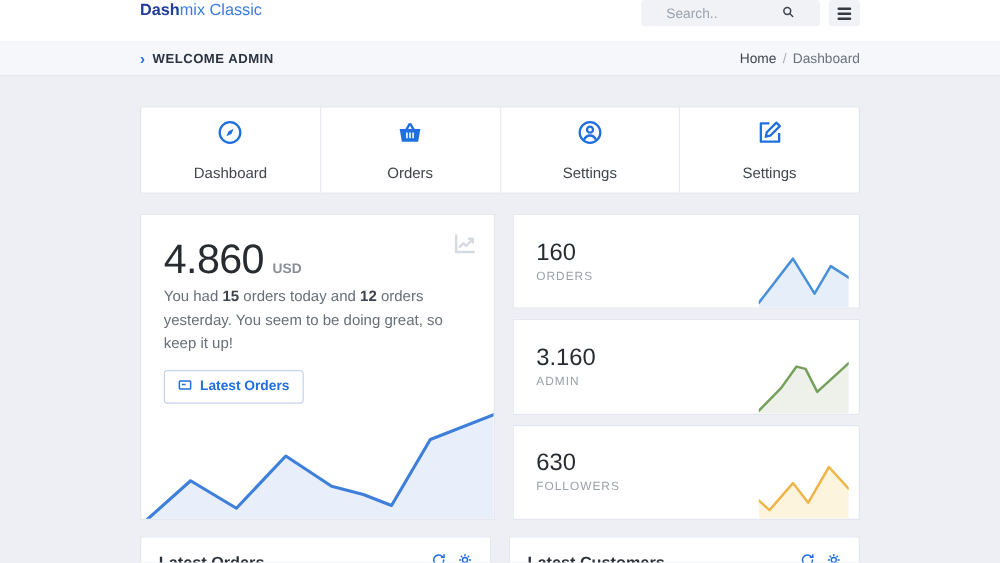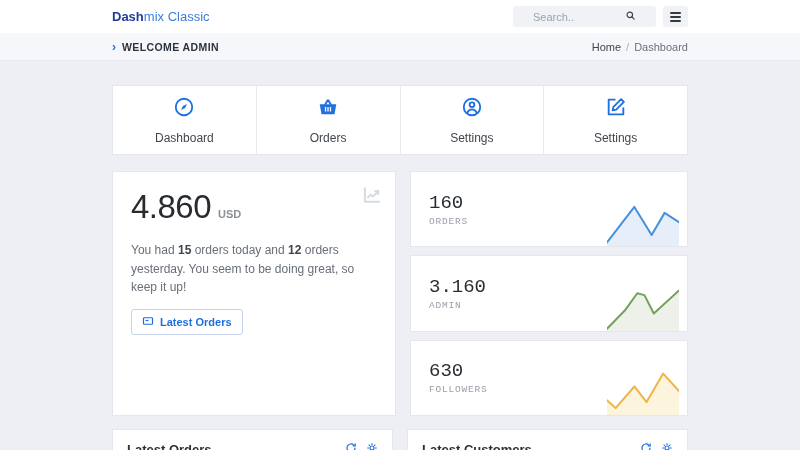--- a/index.html
+++ b/index.html
@@ -2,21 +2,21 @@
 <html><head>
 <meta charset="utf-8">
 <style>
   * { margin:0; padding:0; box-sizing:border-box; }
   html,body { width:800px; height:450px; overflow:hidden; }
   body { font-family:"Liberation Sans", sans-serif; background:#edeff4; }
   .container { width:576px; margin:0 auto; }
 
   
   .topbar { height:33px; background:#fff; }
-  .topbar .container { height:100%; display:flex; align-items:center; justify-content:space-between; }
+  .topbar .container { height:100%; display:flex; align-items:flex-start; justify-content:space-between; }
   .logo { font-size:13px; cursor:pointer; }
   .logo-bold { font-weight:bold; color:#1f3d99; }
   .logo-rest { color:#3b7ddd; }
   .top-right { display:flex; align-items:center; }
   .search { display:flex; align-items:center; background:#f0f2f5; border-radius:3px; height:21px; padding:0 20px; }
   .search input { border:none; background:transparent; outline:none; font-size:11px; width:92px; color:#495057; font-family:"Liberation Sans",sans-serif; }
   .search input::placeholder { color:#9aa3ad; }
   .search-btn { background:none; border:none; cursor:pointer; display:flex; align-items:center; padding:0; }
   .hamb { width:25px; height:21px; background:#f0f2f5; border:none; border-radius:3px; margin-left:7px; display:flex; flex-direction:column; align-items:center; justify-content:center; gap:2px; cursor:pointer; }
   .hamb i { display:block; width:11px; height:2px; background:#343a40; border-radius:1px; }
@@ -33,35 +33,35 @@
 
   
   .content { padding-top:24px; }
 
   .navrow { display:flex; background:#fff; border:1px solid #e4e7ee; }
   .navcell { flex:1; height:68px; display:flex; flex-direction:column; align-items:center; justify-content:center; gap:9px; border-left:1px solid #e8eaef; cursor:pointer; }
   .navcell:first-child { border-left:none; }
   .navlabel { font-size:12px; color:#41464e; }
 
   .mainrow { display:flex; gap:14px; margin-top:16px; }
-  .maincard { width:284px; height:245px; background:#fff; border:1px solid #e4e7ee; position:relative; display:flex; flex-direction:row; overflow:hidden; }
+  .maincard { width:284px; height:245px; background:#fff; border:1px solid #e4e7ee; position:relative; display:flex; flex-direction:column; overflow:hidden; }
   .maincard-body { padding:16px 18px 0; }
   .amount-line { display:flex; align-items:baseline; gap:7px; }
   .amount { font-size:33px; color:#282c31; letter-spacing:-.5px; }
   .currency { font-size:11px; color:#8a9097; font-weight:bold; }
-  .msg { font-size:12px; color:#686f79; line-height:1.55; margin-top:15px; width:250px; }
+  .msg { font-size:12px; color:#686f79; line-height:1.55; margin-top:2px; width:250px; }
   .msg b { color:#3e444c; }
   .btnrow { display:flex; gap:8px; margin-top:12px; }
   .btn { display:flex; align-items:center; gap:6px; border:1px solid #c7d3ea; background:#fff; color:#1f6fe0; font-weight:bold; font-size:11px; padding:5px 10px; border-radius:3px; cursor:pointer; font-family:"Liberation Sans",sans-serif; }
   .chartwrap { margin-top:auto; height:110px; }
   .chartwrap svg, .spark svg { display:block; width:100%; height:100%; }
   .trend-icon { position:absolute; top:13px; right:13px; }
   polyline { vector-effect:non-scaling-stroke; }
 
-  .statcol { flex:1; height:245px; display:flex; flex-direction:column; gap:8px;font-family:Liberation Mono, monospace; }
+  .statcol { flex:1; height:245px; display:flex; flex-direction:column; gap:8px; }
   .statcard { flex:1; background:#fff; border:1px solid #e4e7ee; position:relative; display:flex; flex-direction:column; justify-content:center; padding-left:18px; overflow:hidden; }
   .statval { font-size:19px; color:#282c31; }
   .statlabel { font-size:9.5px; color:#9aa0a8; letter-spacing:.8px; margin-top:2px; }
   .spark { position:absolute; right:8px; bottom:0; width:72px; height:46px; }
 
   .panelrow { display:flex; gap:14px; margin-top:13px; }
   .panel { flex:1; background:#fff; border:1px solid #e4e7ee; height:60px; }
   .panelhead { display:flex; justify-content:space-between; align-items:center; padding:12px 14px 0; }
   .paneltitle { font-size:13px; font-weight:bold; color:#2b3138; }
   .panelicons { display:flex; gap:9px; align-items:center; }

